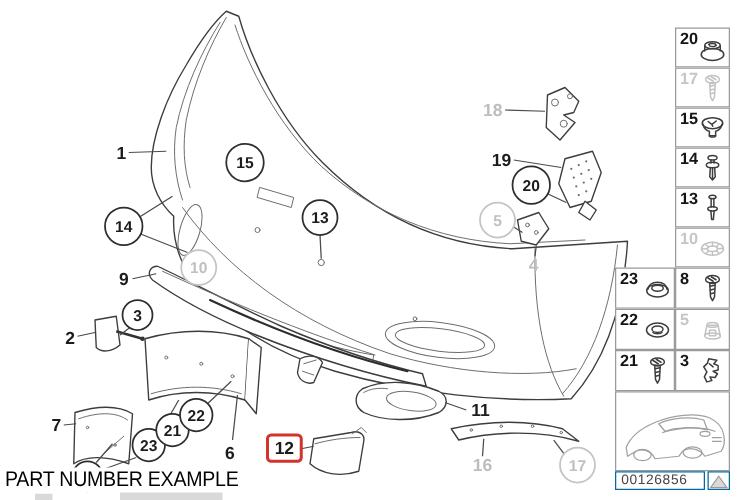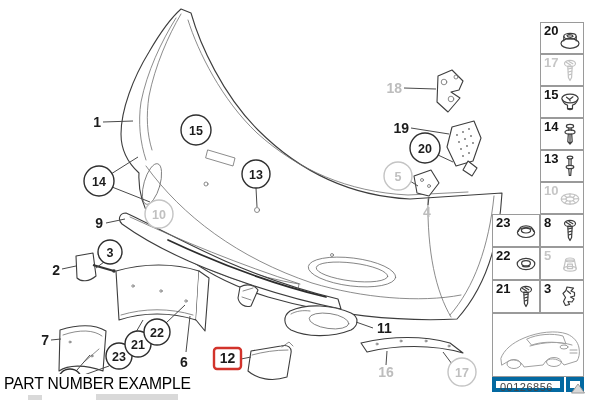--- a/index.html
+++ b/index.html
@@ -17,21 +17,21 @@
   .detail{fill:none;stroke:#6e6e6e;stroke-width:0.8;stroke-linecap:round;}
   .crease{fill:none;stroke:#2c2c2c;stroke-width:1.7;stroke-linecap:round;}
   .hl{fill:#ffffff;stroke:#d2332b;stroke-width:2.4;}
   
   .sb-cell{position:absolute;box-sizing:border-box;border:1px solid #9a9a9a;background:#fff;z-index:2;}
   .sb-num{position:absolute;top:1px;left:3px;font-size:13px;font-weight:bold;color:#141414;line-height:14px;}
   .sb-cell.muted .sb-num{color:#c6c6c6;}
   .sb-icon{position:absolute;right:1px;top:3px;color:#3d3d3d;}
   .sb-cell.muted .sb-icon{color:#c2c2c2;}
   .sb-icon *{stroke:currentColor;fill:none;stroke-width:1.2;stroke-linejoin:round;stroke-linecap:round;}
-  .footer-box{position:absolute;box-sizing:border-box;border:4px solid #0369a1;background:#fff;z-index:2;
+  .footer-box{position:absolute;box-sizing:border-box;border:1px solid #0369a1;background:#fff;z-index:2;
               font-size:11px;color:#444;letter-spacing:0.5px;line-height:13px;padding-left:4px;}
   .caption{position:absolute;left:4px;top:374px;z-index:3;background:#fff;padding-right:6px;
            font-size:17px;font-weight:500;color:#000;letter-spacing:-0.2px;white-space:nowrap;
            transform:scaleX(0.92);transform-origin:left top;}
   .frag{position:absolute;background:#d9d9d9;z-index:3;}
   #fig{position:absolute;left:0;top:0;z-index:1;}
 </style>
 </head>
 <body>
 

